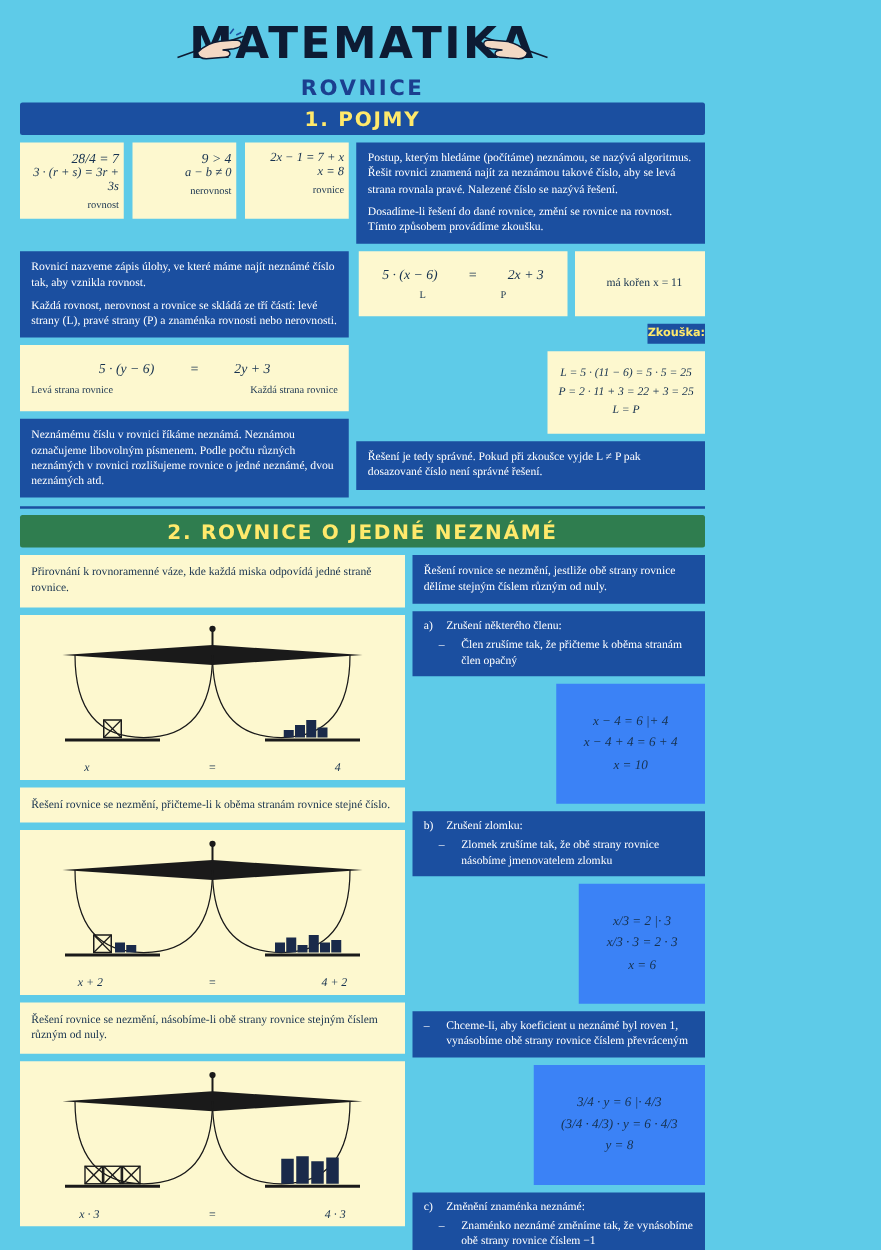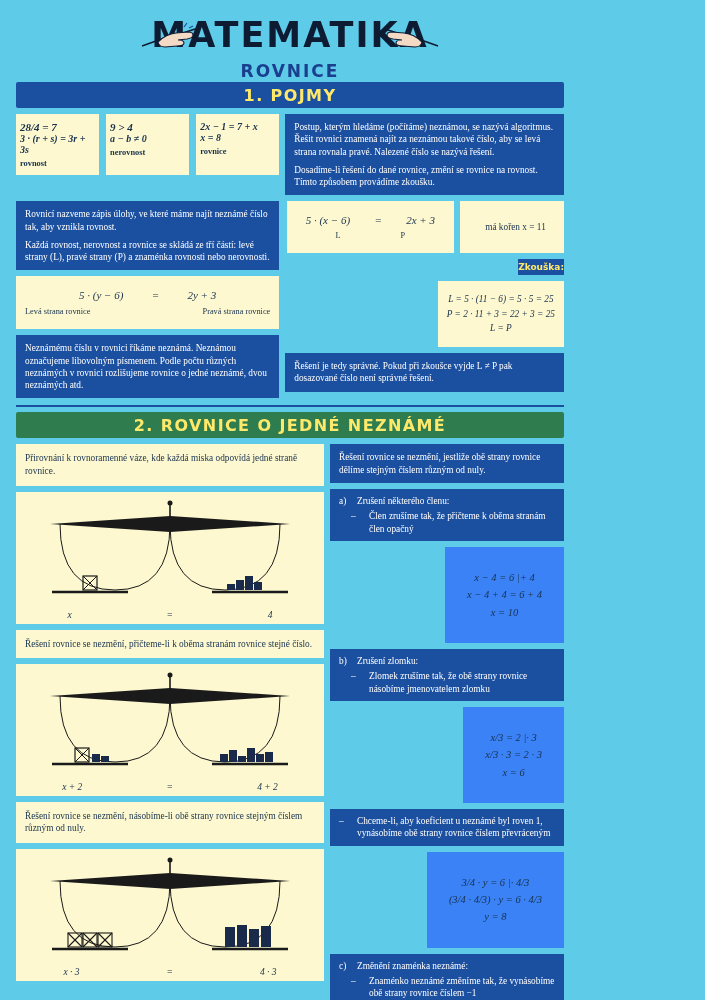--- a/index.html
+++ b/index.html
@@ -79,23 +79,22 @@
   }
   .cream.center { text-align:center; }
 
   .math { font-family:"Liberation Serif", serif; font-style:italic; }
   .mathbig { font-size:11px; }
   .lbl { font-size:8.3px; font-style:normal; }
 
   
   .trio { display:flex; gap:7px; }
   .trio > div {
-    flex:1; background:#fdf8cf; padding:7px 4px; text-align:left;
+    flex:1; background:#fdf8cf; padding:7px 4px; text-align:right;
     font-size:10px;
-    font-weight:bold;
   }
   .trio .cap { font-size:8.4px; font-style:normal; margin-top:4px; display:block; }
 
   .zk-head {
     background:#1b4fa0; color:#ffe96b;
     font-family:"DejaVu Sans", sans-serif; font-weight:bold;
     font-size:9px; text-align:center; padding:3px 0;
   }
 
   .eqline { margin:2px 0; }
@@ -176,21 +175,21 @@
         <div class="blue">
           <p>Rovnicí nazveme zápis úlohy, ve které máme najít neznámé číslo tak, aby vznikla rovnost.</p>
           <p>Každá rovnost, nerovnost a rovnice se skládá ze tří částí: levé strany (L), pravé strany (P) a znaménka rovnosti nebo nerovnosti.</p>
         </div>
         <div class="cream center" style="padding:12px 9px;">
           <span class="math mathbig">5 · (y − 6)</span>
           <span class="math mathbig" style="margin:0 26px;">=</span>
           <span class="math mathbig">2y + 3</span>
           <div style="display:flex;justify-content:space-between;margin-top:3px;">
             <span class="lbl">Levá strana rovnice</span>
-            <span class="lbl">Pravá strana rovnice</span>
+            <span class="lbl">Každá strana rovnice</span>
           </div>
         </div>
         <div class="blue">
           <p>Neznámému číslu v rovnici říkáme neznámá. Neznámou označujeme libovolným písmenem. Podle počtu různých neznámých v rovnici rozlišujeme rovnice o jedné neznámé, dvou neznámých atd.</p>
         </div>
       </div>
 
       <div class="col right">
         <div style="display:flex;gap:6px;">
           <div class="cream center" style="flex:1;padding:12px 19px;">

